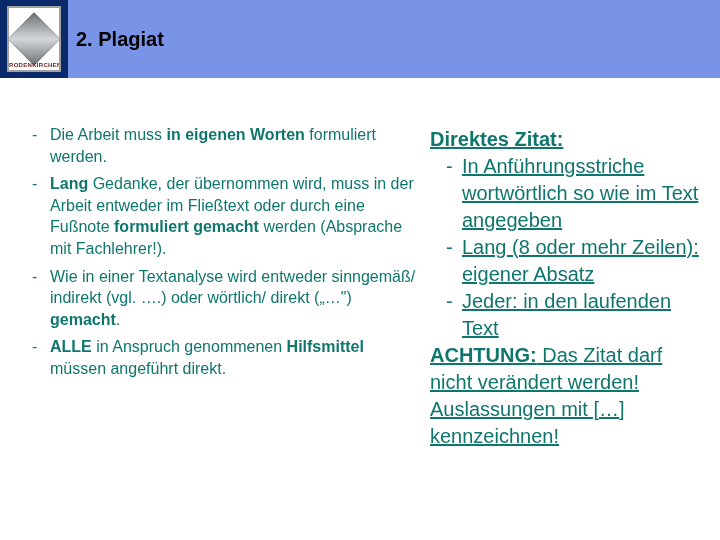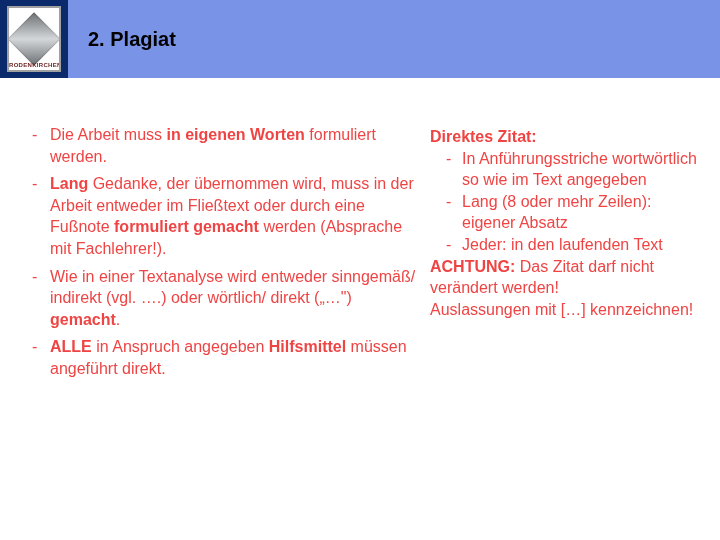--- a/index.html
+++ b/index.html
@@ -31,39 +31,39 @@
     transform: rotate(45deg);
     box-shadow: 0 0 2px rgba(0,0,0,.4) inset;
   }
   .logo-text {
     position:absolute; bottom:2px; left:0; right:0;
     text-align:center; font-size:6px; letter-spacing:0.3px;
     color:#6b1d1d; font-weight:bold;
   }
   .title {
     font-size: 20px; font-weight: bold; color: #000;
-    margin-left: 20px;
+    margin-left: 8px;
   }
   .content {
     display: flex;
     padding: 46px 16px 0 20px;
     font-size: 16px;
     line-height: 1.35;
-    color: #ef4444;
+    color: #0f766e;
   }
   .col-left { flex: 0 0 402px; padding-left: 12px; }
   .col-right { flex: 1; padding-left: 8px; padding-top: 2px; }
   .dash-list { list-style: none; }
   .dash-list > li { position: relative; padding-left: 18px; margin-bottom: 6px; }
   .dash-list > li::before { content: "-"; position: absolute; left: 0; top: 0; }
   .sub-list { list-style: none; margin-left: 16px; }
   .sub-list > li { position: relative; padding-left: 16px; }
   .sub-list > li::before { content: "-"; position: absolute; left: 0; top: 0; }
   b { font-weight: bold; }
-  .right-text { font-size: 16px; }
+  .right-text { font-size: 20px; text-decoration: underline; }
 </style>
 </head>
 <body>
 <div class="slide">
 
   <div class="header">
     <div class="logo-wrap">
       <div class="logo-inner">
         <div class="logo-diamond"></div>
         <div class="logo-text">RODENKIRCHEN</div>
@@ -78,21 +78,21 @@
         <li>
           <span>Die Arbeit muss </span><b>in eigenen Worten</b><span> formuliert werden.</span>
         </li>
         <li>
           <b>Lang</b><span> Gedanke, der übernommen wird, muss in der Arbeit entweder im Fließtext oder durch eine Fußnote </span><b>formuliert gemacht</b><span> werden (Absprache mit Fachlehrer!).</span>
         </li>
         <li>
           <span>Wie in einer Textanalyse wird entweder sinngemäß/ indirekt (vgl. ….) oder wörtlich/ direkt („…") </span><b>gemacht</b><span>.</span>
         </li>
         <li>
-          <b>ALLE</b><span> in Anspruch angegeben </span><b>Hilfsmittel</b><span> müssen angeführt direkt.</span>
+          <b>ALLE</b><span> in Anspruch genommenen </span><b>Hilfsmittel</b><span> müssen angeführt direkt.</span>
         </li>
       </ul>
     </div>
 
     <div class="col-right right-text">
       <div><b>Direktes Zitat:</b></div>
       <ul class="sub-list">
         <li>In Anführungsstriche wortwörtlich so wie im Text angegeben</li>
         <li>Lang (8 oder mehr Zeilen): eigener Absatz</li>
         <li>Jeder: in den laufenden Text</li>

